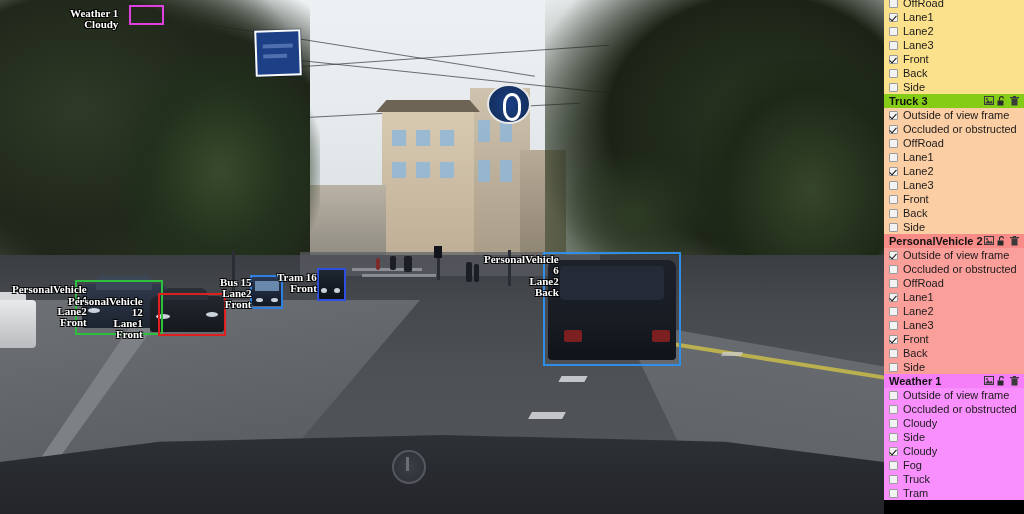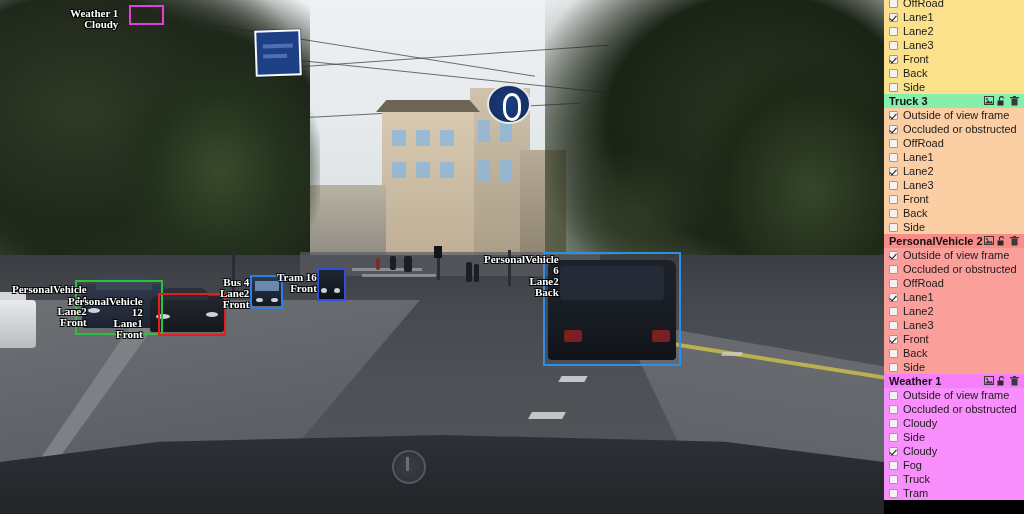--- a/index.html
+++ b/index.html
@@ -234,21 +234,21 @@
         </div>
         <div class="bbox" style="left: 158px; top: 293px; width: 68px; height: 43px; border: 2px solid rgb(224, 31, 31);"></div>
         <div class="anlabel" style="left: 68px; top: 296px;">
           <div>PersonalVehicle</div>
           <div>12</div>
           <div>Lane1</div>
           <div>Front</div>
         </div>
         <div class="bbox" style="left: 250px; top: 275px; width: 33px; height: 34px; border: 2px solid rgb(47, 127, 224);"></div>
         <div class="anlabel" style="left: 220px; top: 277px;">
-          <div>Bus 4</div>
+          <div>Bus 15</div>
           <div>Lane2</div>
           <div>Front</div>
         </div>
         <div class="bbox" style="left: 317px; top: 268px; width: 29px; height: 33px; border: 2px solid rgb(47, 79, 224);"></div>
         <div class="anlabel" style="left: 277px; top: 272px;">
           <div>Tram 16</div>
           <div>Front</div>
         </div>
         <div class="bbox" style="left: 543px; top: 252px; width: 138px; height: 114px; border: 2px solid rgb(47, 143, 232);"></div>
         <div class="anlabel" style="left: 484px; top: 254px;">
@@ -285,21 +285,21 @@
         <div class="row">
           <span class="cb"></span>
           <span class="rowlabel">Back</span>
         </div>
         <div class="row">
           <span class="cb"></span>
           <span class="rowlabel">Side</span>
         </div>
       </div>
       <div class="sec" style="background: rgb(252, 206, 164);">
-        <div class="sec-head" style="background: #86efac;">
+        <div class="sec-head" style="background: #84cc16;">
           <span class="sec-title">Truck 3</span>
           <span class="sec-icons">
             <span class="ic">
               <svg width="10" height="9" viewBox="0 0 10 9">
                 <rect x="0.5" y="0.5" width="9" height="8" fill="none" stroke="#3a3a3a"></rect>
                 <circle cx="3" cy="3" r="1" fill="#3a3a3a"></circle>
                 <path d="M1 7.5 L4 4 L6 6 L7.5 4.8 L9 7.5 Z" fill="#3a3a3a"></path>
               </svg>
             </span>
             <span class="ic">

